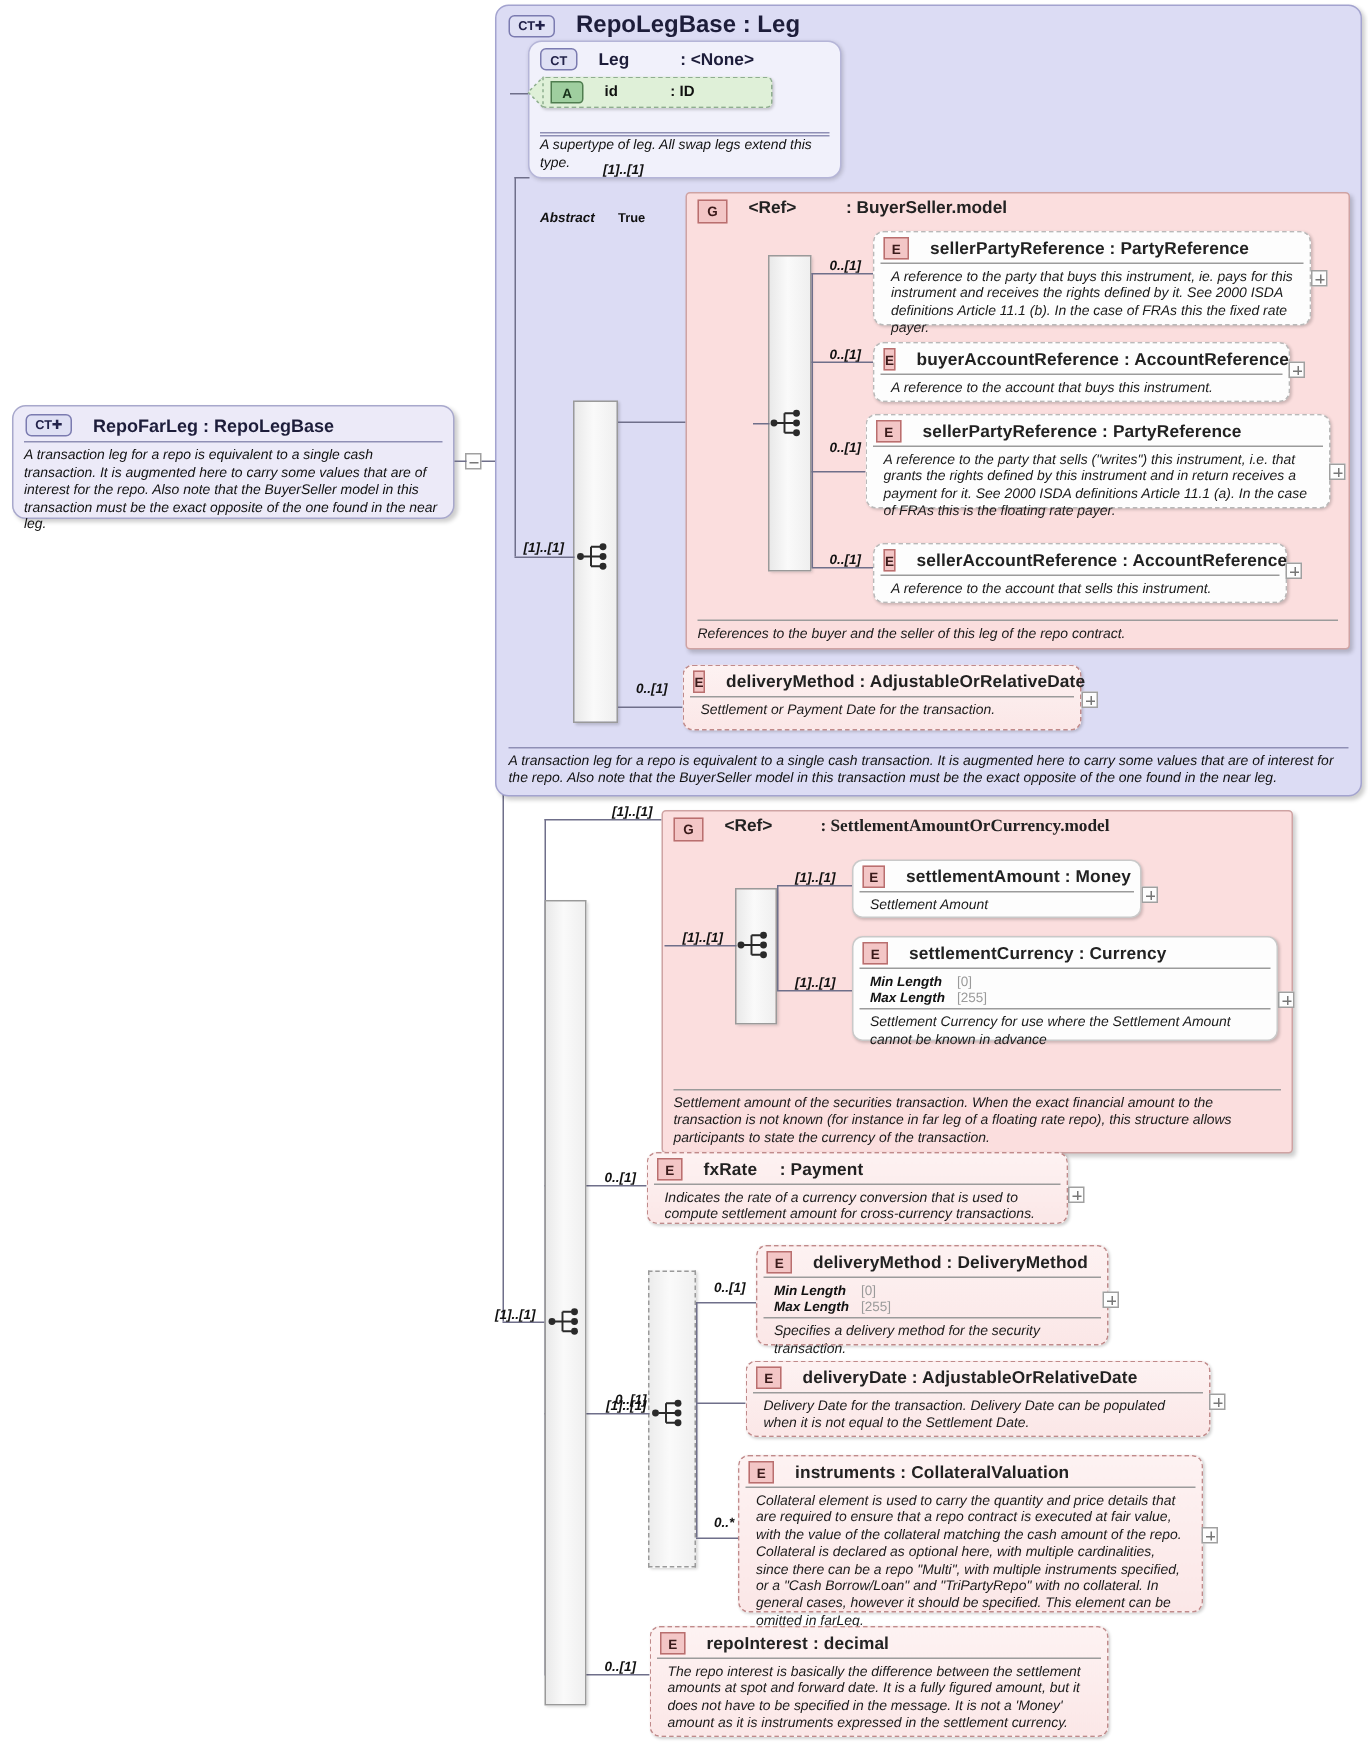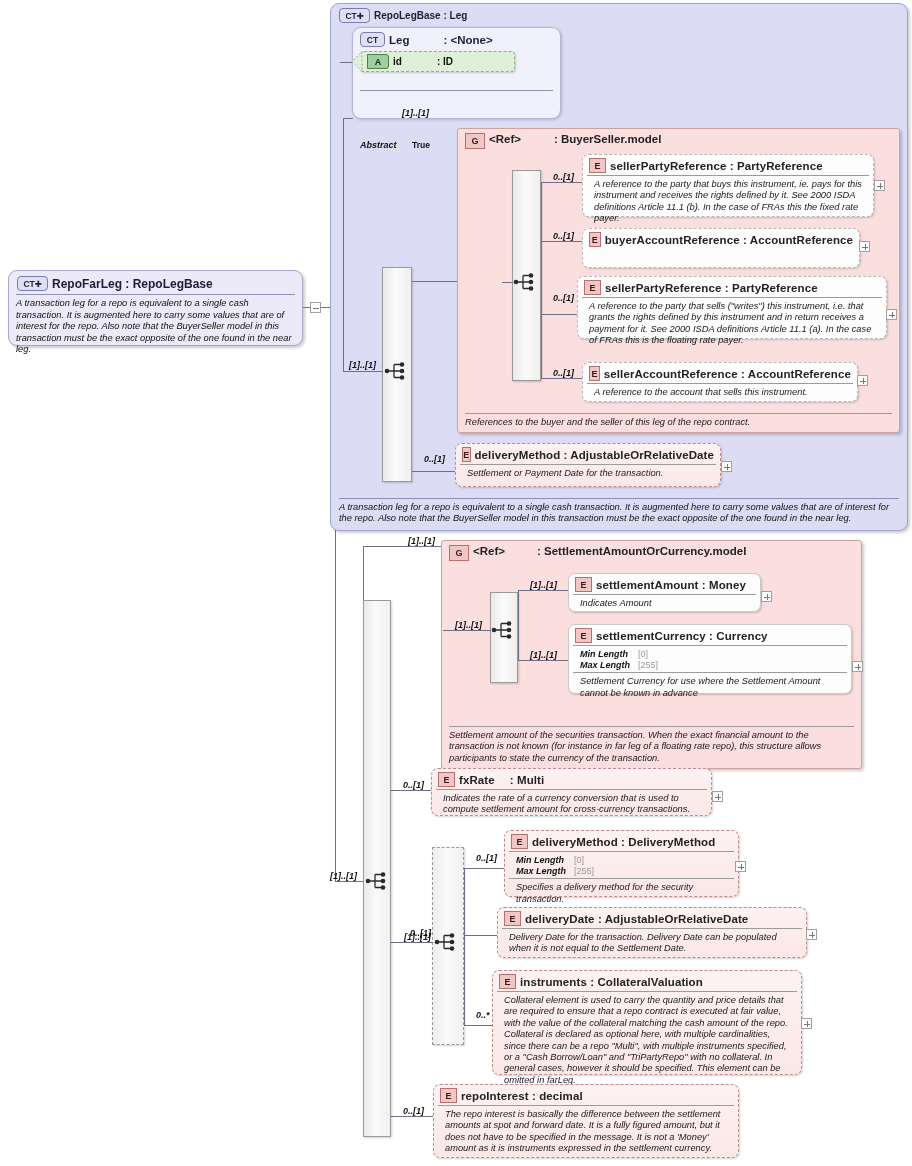--- a/index.html
+++ b/index.html
@@ -15,21 +15,21 @@
   .node .ttl{font-size:11.5px;font-weight:bold;color:#222;letter-spacing:0.1px;}
   .node .doc{font-size:9.3px;font-style:italic;color:#1a1a1a;line-height:11.4px;
              padding:3px 7px 4px 7px;border-top:1px solid #9b9b9b;margin:0 4px;}
   .node .facets{font-size:9px;padding:3px 7px 2px 7px;border-top:1px solid #9b9b9b;margin:0 4px;}
   .facets .frow{display:flex;line-height:10.6px;}
   .facets .fname{font-style:italic;font-weight:bold;color:#111;width:58px;}
   .facets .fval{color:#9a9a9a;}
 
   
   .chip{display:inline-flex;align-items:center;justify-content:center;
-        font-size:9px;font-weight:bold;margin-right:4px;box-sizing:border-box;}
+        font-size:9px;font-weight:bold;margin-right:14px;box-sizing:border-box;}
   .chip.e{width:17px;height:15px;background:#f3c6c6;border:1px solid #b96f6f;color:#3a1a1a;}
   .chip.g{width:20px;height:16px;background:#f3c6c6;border:1px solid #b96f6f;color:#3a1a1a;}
   .chip.ct{width:25px;height:15px;background:#dfe0f4;border:1px solid #7b7bb0;
            color:#22224a;border-radius:4px;font-size:8.5px;}
   .chip.ctp{width:31px;height:15px;background:#dfe0f4;border:1px solid #7b7bb0;
            color:#22224a;border-radius:4px;font-size:8.5px;letter-spacing:-0.2px;}
   .chip.a{width:22px;height:15px;background:#9fce9f;border:1px solid #4f7d4f;
           color:#17301a;border-radius:3px;font-size:9px;}
   .el-dash{border:1px dashed #c08a8a;background:linear-gradient(180deg,#fdf2f2,#fbe7e7);
            box-shadow:1px 1px 2px rgba(0,0,0,.18);}
@@ -44,21 +44,21 @@
   .grp .ghdr{display:flex;align-items:flex-start;padding:4px 6px 0 7px;}
   .grp .gttl{font-size:11.5px;font-weight:bold;color:#222;line-height:13px;}
   .grp .gdoc{position:absolute;left:7px;right:7px;bottom:4px;font-size:9.3px;
              font-style:italic;color:#1a1a1a;line-height:11.4px;
              border-top:1px solid #9b9b9b;padding-top:3px;}
 
   
   .ctbox{position:absolute;box-sizing:border-box;border:1px solid #a3a3cf;
          background:#dcdcf4;border-radius:9px;box-shadow:2px 2px 3px rgba(0,0,0,.20);}
   .ctbox .chdr{display:flex;align-items:center;padding:4px 0 0 8px;}
-  .ctbox .cttl{font-size:10px;font-weight:bold;color:#1d1d3a;}
+  .ctbox .cttl{font-size:16px;font-weight:bold;color:#1d1d3a;}
   .ctbox .cdoc{position:absolute;left:8px;right:8px;bottom:5px;font-size:9.3px;
                font-style:italic;color:#111;line-height:11.6px;
                border-top:1px solid #8f8fb5;padding-top:3px;}
 
   .leafpanel{position:absolute;box-sizing:border-box;border:1px solid #b5b5d8;
              background:#f1f1fb;border-radius:9px;box-shadow:1px 1px 3px rgba(0,0,0,.18);}
   .leafpanel .lhdr{display:flex;align-items:center;padding:4px 0 0 7px;}
   .leafpanel .lttl{font-size:11.5px;font-weight:bold;color:#1d1d3a;}
   .leafpanel .lmeta{position:absolute;left:7px;right:7px;font-size:9px;
                     border-top:1px solid #8f8fb5;padding-top:2px;}
@@ -140,20 +140,21 @@
     <span class="chip ct">CT</span>
     <span class="lttl">Leg</span>
     <span class="lttl" style="margin-left:34px;">: &lt;None&gt;</span>
   </div>
   <div class="lmeta" style="top:62px;">
     <div class="mrow">
       <span class="mn">Abstract</span>
       <span class="mv">True</span>
     </div>
   </div>
+  <div class="ldoc">A supertype of leg. All swap legs extend this type.</div>
 </div>
 
 <div class="attrbox" style="left:360px;top:51px;width:155px;height:21px;">
   <span class="chip a" style="border-radius:0 3px 3px 0;">A</span>
   <span class="an">id</span>
   <span class="an" style="margin-left:35px;">: ID</span>
 </div>
 
 <svg class="abs" style="left:351px;top:51px;" width="12" height="21" viewBox="0 0 12 21">
   <path d="M11,0.5 L11,20.5 L1,10.5 Z" fill="#dff0d8" stroke="#8fae8f" stroke-dasharray="2,2"></path>
@@ -212,20 +213,21 @@
 </div>
 <div class="pmbox plus" style="left:874px;top:180px;"></div>
 
 <div class="ln lnh" style="left:541px;top:241px;width:41px;"></div>
 <div class="card" style="left:553px;top:231px;">0..[1]</div>
 <div class="node el-white" style="left:582px;top:228px;width:278px;height:40px;">
   <div class="hdr">
     <span class="chip e">E</span>
     <span class="ttl">buyerAccountReference : AccountReference</span>
   </div>
+  <div class="doc">A reference to the account that buys this instrument.</div>
 </div>
 <div class="pmbox plus" style="left:859px;top:241px;"></div>
 
 <div class="ln lnh" style="left:541px;top:314px;width:36px;"></div>
 <div class="card" style="left:553px;top:293px;">0..[1]</div>
 <div class="node el-white" style="left:577px;top:276px;width:310px;height:63px;">
   <div class="hdr">
     <span class="chip e">E</span>
     <span class="ttl">sellerPartyReference : PartyReference</span>
   </div>
@@ -254,21 +256,21 @@
 <div class="pmbox plus" style="left:721px;top:461px;"></div>
 
 <div class="ln lnh" style="left:363px;top:546px;width:78px;"></div>
 <div class="card" style="left:408px;top:536px;">[1]..[1]</div>
 <div class="ln lnv" style="left:363px;top:546px;height:570px;"></div>
 
 <div class="grp" style="left:441px;top:540px;width:421px;height:229px;">
   <div class="ghdr">
     <span class="chip g">G</span>
     <span class="gttl">&lt;Ref&gt;</span>
-    <span class="gttl" style="margin-left:32px;width:212px;">: SettlementAmountOrCurrency.model</span>
+    <span class="gttl" style="margin-left:32px;width:212px;font-family:Liberation Serif, serif;">: SettlementAmountOrCurrency.model</span>
   </div>
   <div class="gdoc">Settlement amount of the securities transaction. When the exact financial amount to the transaction is not known (for instance in far leg of a floating rate repo), this structure allows participants to state the currency of the transaction.</div>
 </div>
 
 <div class="seqcol" style="left:490px;top:592px;width:28px;height:91px;"></div>
 <svg class="seqg" style="left:491px;top:620px;" viewBox="0 0 26 20">
   <circle cx="3" cy="10" r="2.3" fill="#2a2a2a"></circle>
   <path d="M5,10 H10 M10,3.5 V16.5 M10,3.5 H16 M10,10 H16 M10,16.5 H16" stroke="#2a2a2a" stroke-width="1.3" fill="none"></path>
   <circle cx="18" cy="3.5" r="2.3" fill="#2a2a2a"></circle>
   <circle cx="18" cy="10" r="2.3" fill="#2a2a2a"></circle>
@@ -278,21 +280,21 @@
 <div class="card" style="left:455px;top:620px;">[1]..[1]</div>
 <div class="ln lnv" style="left:518px;top:590px;height:70px;"></div>
 
 <div class="ln lnh" style="left:518px;top:590px;width:50px;"></div>
 <div class="card" style="left:530px;top:580px;">[1]..[1]</div>
 <div class="node el-whiteN" style="left:568px;top:573px;width:193px;height:39px;">
   <div class="hdr">
     <span class="chip e">E</span>
     <span class="ttl">settlementAmount : Money</span>
   </div>
-  <div class="doc">Indicates Amount</div>
+  <div class="doc">Settlement Amount</div>
 </div>
 <div class="pmbox plus" style="left:761px;top:591px;"></div>
 
 <div class="ln lnh" style="left:518px;top:660px;width:50px;"></div>
 <div class="card" style="left:530px;top:650px;">[1]..[1]</div>
 <div class="node el-whiteN" style="left:568px;top:624px;width:284px;height:70px;">
   <div class="hdr">
     <span class="chip e">E</span>
     <span class="ttl">settlementCurrency : Currency</span>
   </div>
@@ -309,21 +311,21 @@
   <div class="doc">Settlement Currency for use where the Settlement Amount cannot be known in advance</div>
 </div>
 <div class="pmbox plus" style="left:852px;top:661px;"></div>
 
 <div class="ln lnh" style="left:363px;top:790px;width:68px;"></div>
 <div class="card" style="left:403px;top:780px;">0..[1]</div>
 <div class="node el-dash" style="left:431px;top:768px;width:281px;height:48px;">
   <div class="hdr">
     <span class="chip e">E</span>
     <span class="ttl">fxRate</span>
-    <span class="ttl" style="margin-left:15px;">: Multi</span>
+    <span class="ttl" style="margin-left:15px;">: Payment</span>
   </div>
   <div class="doc">Indicates the rate of a currency conversion that is used to compute settlement amount for cross-currency transactions.</div>
 </div>
 <div class="pmbox plus" style="left:712px;top:791px;"></div>
 
 <div class="seqcol dash" style="left:432px;top:847px;width:32px;height:198px;"></div>
 <svg class="seqg" style="left:434px;top:932px;" viewBox="0 0 26 20">
   <circle cx="3" cy="10" r="2.3" fill="#2a2a2a"></circle>
   <path d="M5,10 H10 M10,3.5 V16.5 M10,3.5 H16 M10,10 H16 M10,16.5 H16" stroke="#2a2a2a" stroke-width="1.3" fill="none"></path>
   <circle cx="18" cy="3.5" r="2.3" fill="#2a2a2a"></circle>

